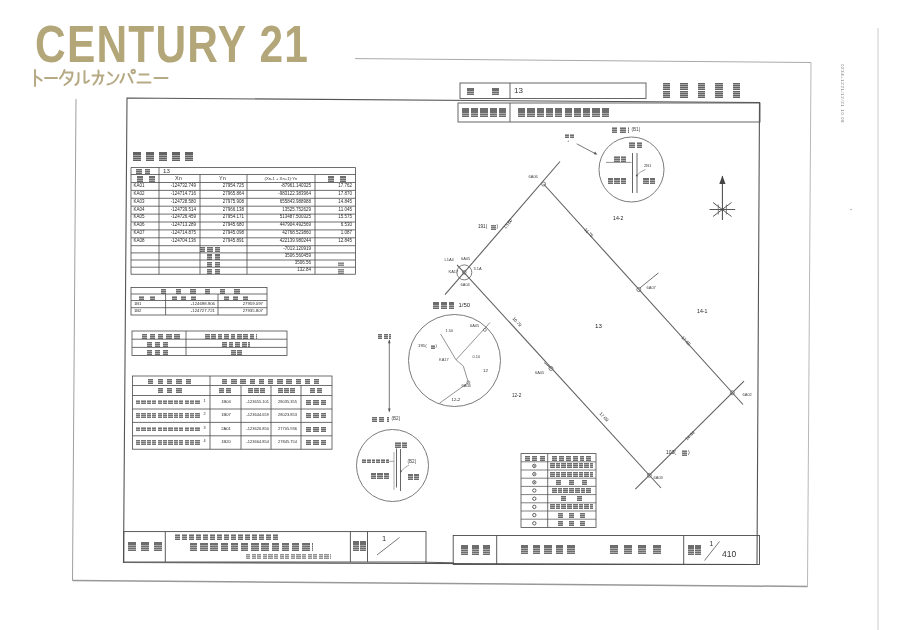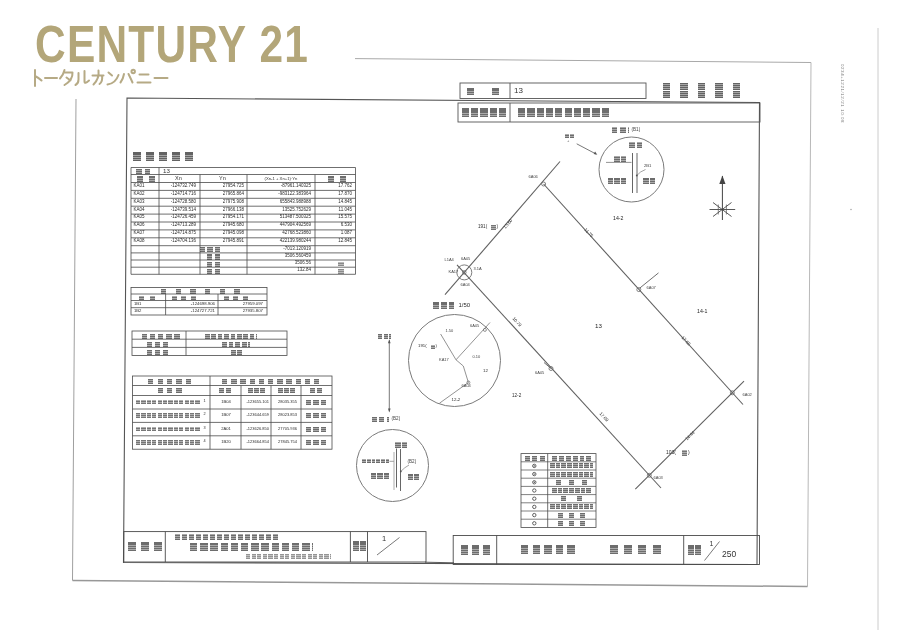--- a/index.html
+++ b/index.html
@@ -281,21 +281,21 @@
     <div style="position:absolute;left:175px;top:533.8px;width:105px;height:6.2px;background:repeating-linear-gradient(0deg,transparent 0 1.3px,rgba(255,255,255,0.42) 1.3px 2.1px),repeating-linear-gradient(90deg,rgba(60,60,60,0.75) 0 5.4px,transparent 5.4px 7.0px);"></div>
     <div style="position:absolute;left:190px;top:543.4px;width:123px;height:7.8px;background:repeating-linear-gradient(0deg,transparent 0 1.3px,rgba(255,255,255,0.42) 1.3px 2.1px),repeating-linear-gradient(90deg,rgba(60,60,60,0.75) 0 7.4px,transparent 7.4px 10.2px);"></div>
     <div style="position:absolute;left:246px;top:553.8px;width:85px;height:5.0px;background:repeating-linear-gradient(0deg,transparent 0 1.3px,rgba(255,255,255,0.42) 1.3px 2.1px),repeating-linear-gradient(90deg,rgba(60,60,60,0.55) 0 4.2px,transparent 4.2px 5.6px);"></div>
     <div style="position:absolute;left:352.5px;top:540.5px;width:13.5px;height:10px;background:repeating-linear-gradient(0deg,transparent 0 1.3px,rgba(255,255,255,0.42) 1.3px 2.1px),repeating-linear-gradient(90deg,rgba(60,60,60,0.75) 0 6.2px,transparent 6.2px 7.4px);"></div>
     <div style="position:absolute;left:382px;top:534.5px;font-size:7.5px;color:#333;line-height:1;white-space:nowrap;">1</div>
     <div style="position:absolute;left:460.5px;top:544.8px;width:29px;height:10.5px;background:repeating-linear-gradient(0deg,transparent 0 1.3px,rgba(255,255,255,0.42) 1.3px 2.1px),repeating-linear-gradient(90deg,rgba(60,60,60,0.75) 0 7px,transparent 7px 11px);"></div>
     <div style="position:absolute;left:521px;top:545.3px;width:55px;height:9px;background:repeating-linear-gradient(0deg,transparent 0 1.3px,rgba(255,255,255,0.42) 1.3px 2.1px),repeating-linear-gradient(90deg,rgba(60,60,60,0.75) 0 7.4px,transparent 7.4px 11.6px);"></div>
     <div style="position:absolute;left:610px;top:545.3px;width:56px;height:9px;background:repeating-linear-gradient(0deg,transparent 0 1.3px,rgba(255,255,255,0.42) 1.3px 2.1px),repeating-linear-gradient(90deg,rgba(60,60,60,0.75) 0 8px,transparent 8px 14.2px);"></div>
     <div style="position:absolute;left:687.5px;top:545.2px;width:13px;height:10px;background:repeating-linear-gradient(0deg,transparent 0 1.3px,rgba(255,255,255,0.42) 1.3px 2.1px),repeating-linear-gradient(90deg,rgba(60,60,60,0.75) 0 6px,transparent 6px 7.2px);"></div>
     <div style="position:absolute;left:709.5px;top:539.5px;font-size:7px;color:#333;line-height:1;white-space:nowrap;">1</div>
-    <div style="position:absolute;left:722px;top:549.5px;font-size:8.5px;color:#333;line-height:1;white-space:nowrap;">250</div>
+    <div style="position:absolute;left:722px;top:549.5px;font-size:8.5px;color:#333;line-height:1;white-space:nowrap;">410</div>
     <div style="position:absolute;left:444.5px;top:258px;font-size:4px;color:#444;line-height:1;white-space:nowrap;">L1A4</div>
     <div style="position:absolute;left:461px;top:256.5px;font-size:4px;color:#444;line-height:1;white-space:nowrap;">6A05</div>
     <div style="position:absolute;left:448.5px;top:269.8px;font-size:4px;color:#444;line-height:1;white-space:nowrap;">KA17</div>
     <div style="position:absolute;left:473.5px;top:266.8px;font-size:4px;color:#444;line-height:1;white-space:nowrap;">3.1A</div>
     <div style="position:absolute;left:460.5px;top:282.8px;font-size:4px;color:#444;line-height:1;white-space:nowrap;">6A04</div>
     <div style="position:absolute;left:528.5px;top:175.2px;font-size:4px;color:#444;line-height:1;white-space:nowrap;">6A06</div>
     <div style="position:absolute;left:646.5px;top:286.2px;font-size:4px;color:#444;line-height:1;white-space:nowrap;">6A07</div>
     <div style="position:absolute;left:742.5px;top:393.2px;font-size:4px;color:#444;line-height:1;white-space:nowrap;">6A02</div>
     <div style="position:absolute;left:653.5px;top:475.6px;font-size:4px;color:#444;line-height:1;white-space:nowrap;">6A03</div>
     <div style="position:absolute;left:535px;top:370.8px;font-size:4px;color:#444;line-height:1;white-space:nowrap;">6A05</div>

